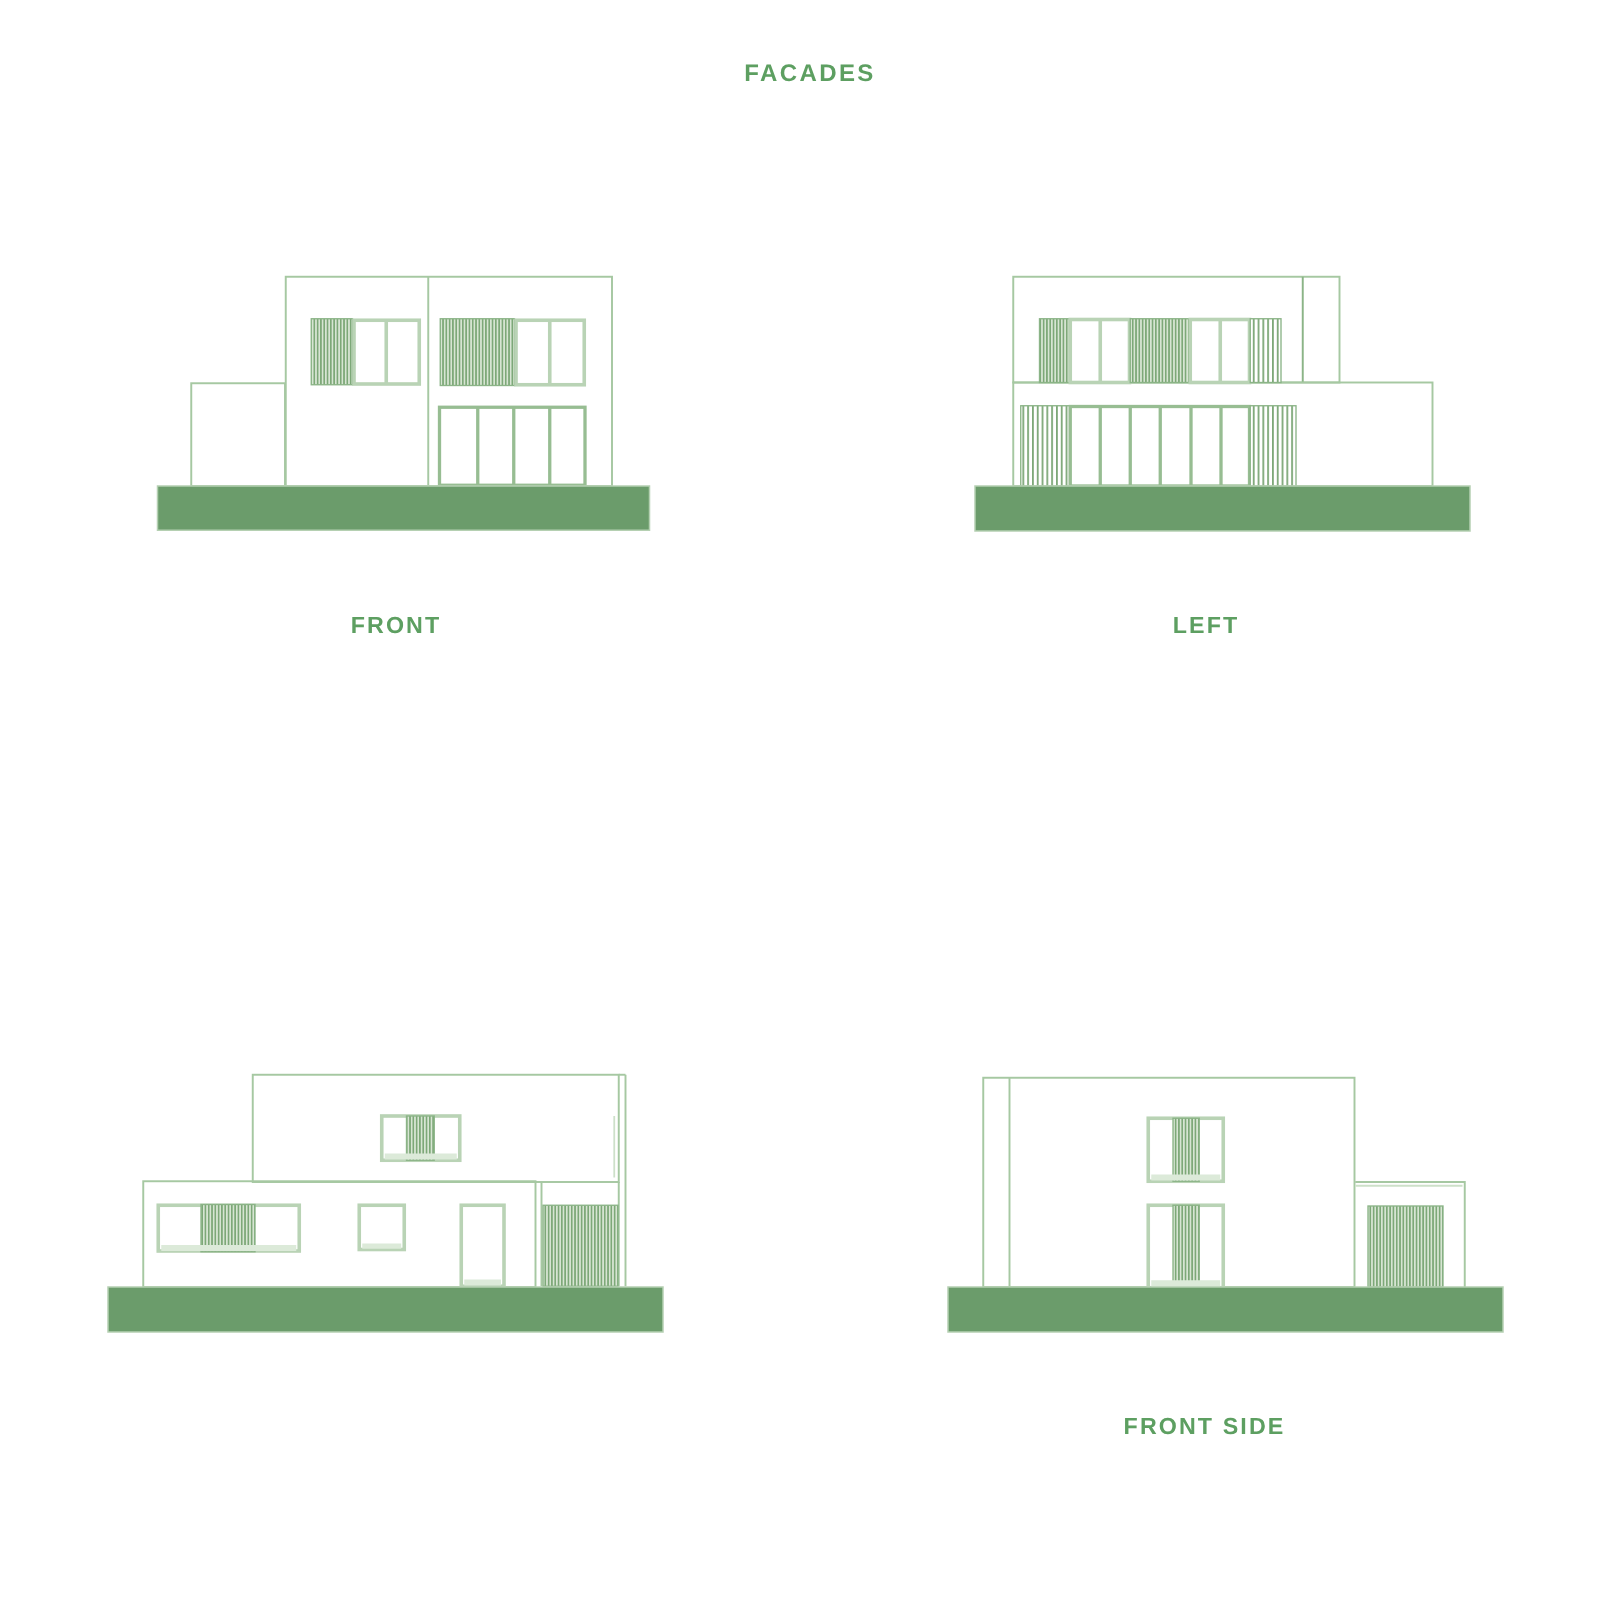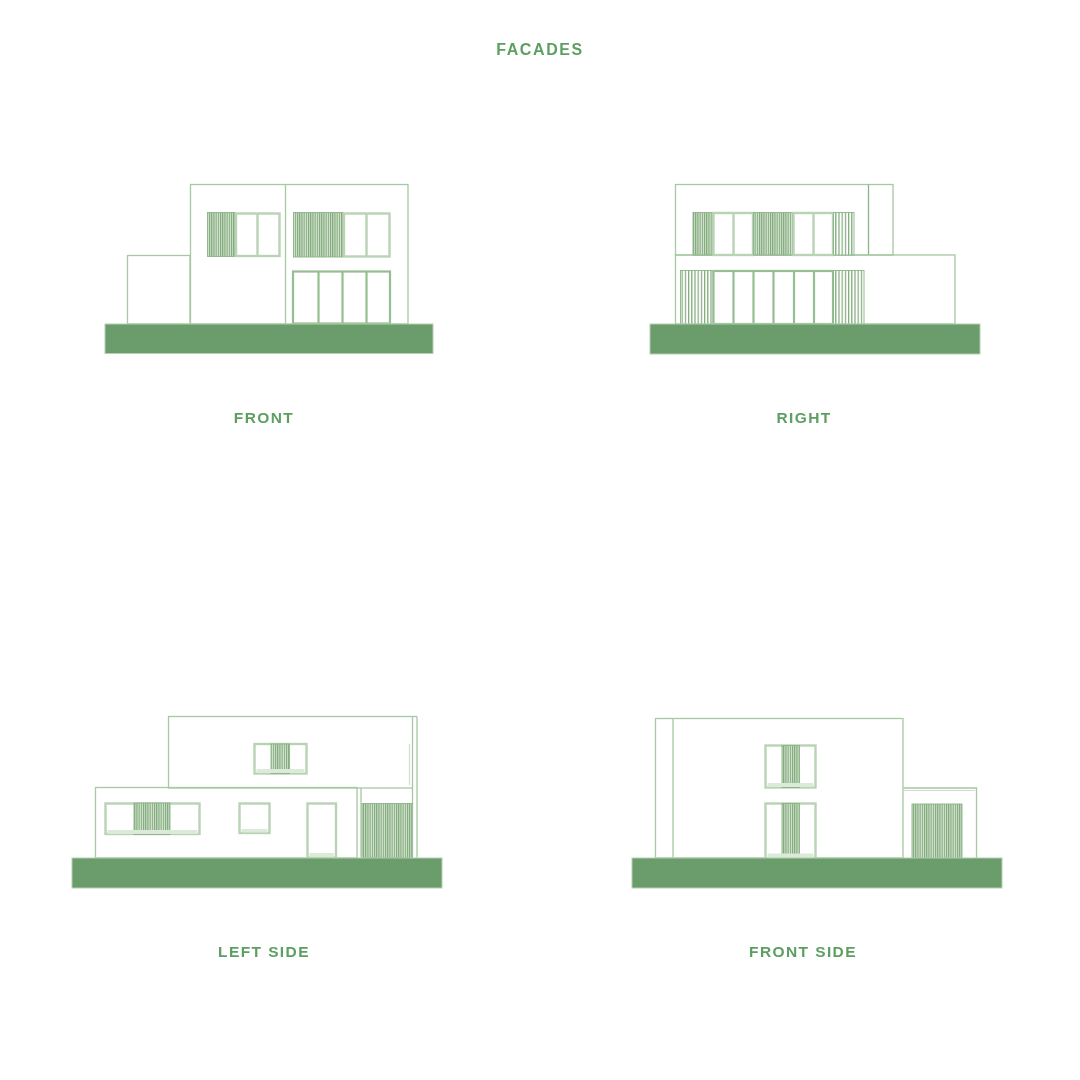--- a/index.html
+++ b/index.html
@@ -164,17 +164,16 @@
     <g>
       <rect x="765.5" y="803.5" width="50" height="55" class="s-frame"></rect>
       <rect x="782" y="803.5" width="17.5" height="55" class="s-hatch"></rect>
       <rect x="767.5" y="853.5" width="46" height="4.5" class="s-sill"></rect>
     </g>
     <rect x="912" y="804" width="50" height="54" class="s-hatch"></rect>
     <rect x="632" y="858" width="370" height="30" class="s-ground"></rect>
   </svg>
 
   <div class="fac-label lbl-front">FRONT</div>
-  <div class="fac-label lbl-back">RIGHT</div>
-  <div class="fac-label lbl-left">LEFT SIDE</div>
+  <div class="fac-label lbl-back">LEFT</div>
   <div class="fac-label lbl-right">FRONT SIDE</div>
 
 </div>
 
 </body></html>

